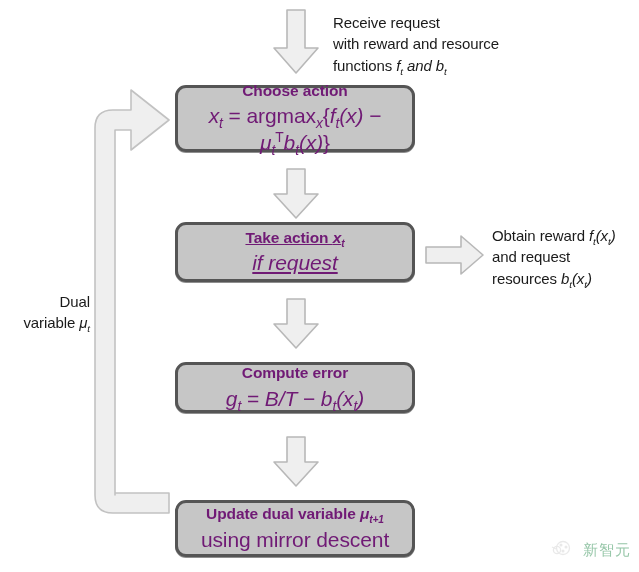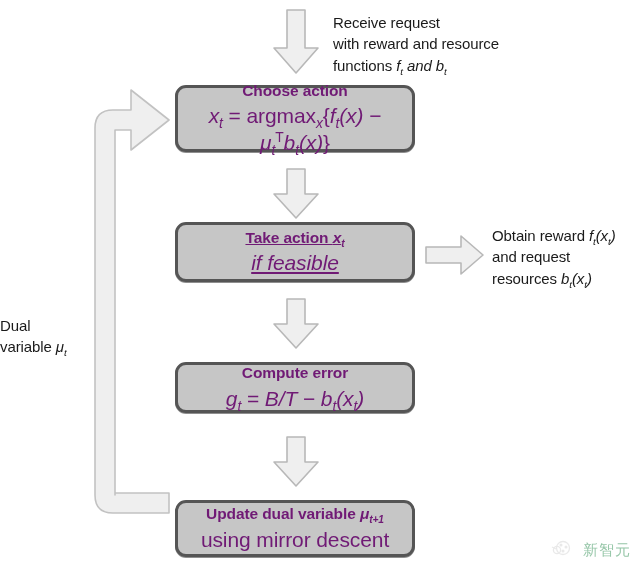--- a/index.html
+++ b/index.html
@@ -56,21 +56,21 @@
   .up { font-style: normal; }
 
   
   .note {
     position: absolute;
     font-size: 15px;
     line-height: 1.42;
     color: #1a1a1a;
     letter-spacing: -0.1px;
   }
-  .note-center { text-align: left; margin-top: 24px; }
+  .note-center { text-align: right; }
 
   
   .arrow {
     position: absolute;
   }
   .arrow svg { display: block; }
 
   
   #watermark {
     position: absolute;
@@ -131,21 +131,21 @@
   <div class="arrow" style="left:272px; top:168px; width:48px; height:52px;">
     <svg width="48" height="52" viewBox="0 0 48 52">
       <path d="M 15 1 L 33 1 L 33 26 L 46 26 L 24 50 L 2 26 L 15 26 Z" fill="#efefef" stroke="#b8b8b8" stroke-width="1.6" stroke-linejoin="round"></path>
     </svg>
   </div>
 
   <div class="proc-box" style="left:175px; top:222px; width:240px; height:60px;text-decoration:underline;">
     <div class="proc-line1">
       Take action <span class="ital">x</span><sub>t</sub>
     </div>
-    <div class="proc-line2 ital">if feasible</div>
+    <div class="proc-line2 ital">if request</div>
   </div>
 
   <div class="arrow" style="left:425px; top:234px; width:60px; height:42px;">
     <svg width="60" height="42" viewBox="0 0 60 42">
       <path d="M 1 13 L 36 13 L 36 2 L 58 21 L 36 40 L 36 29 L 1 29 Z" fill="#efefef" stroke="#b8b8b8" stroke-width="1.6" stroke-linejoin="round"></path>
     </svg>
   </div>
 
   <div class="arrow" style="left:272px; top:298px; width:48px; height:52px;">
     <svg width="48" height="52" viewBox="0 0 48 52">

